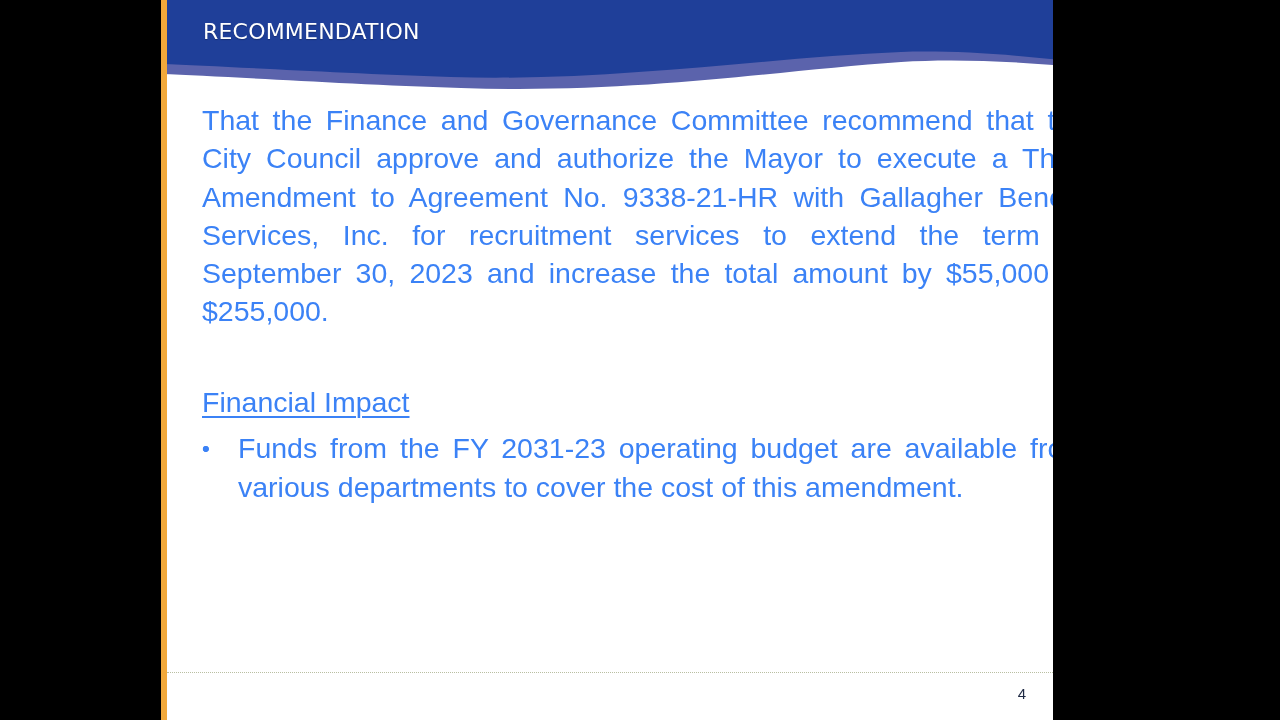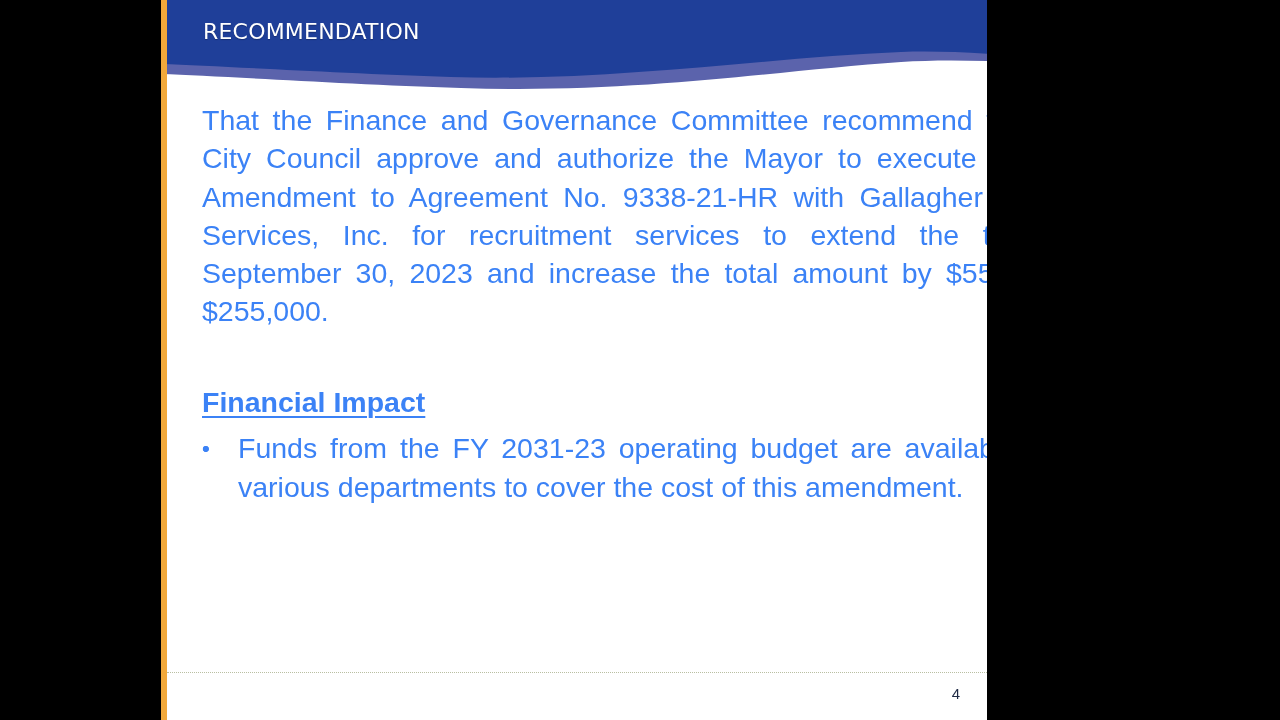--- a/index.html
+++ b/index.html
@@ -7,21 +7,21 @@
       padding: 0;
       width: 1280px;
       height: 720px;
       background: #000000;
       overflow: hidden;
     }
     .slide {
       position: absolute;
       left: 161px;
       top: 0;
-      width: 826px;
+      width: 892px;
       height: 720px;
       background: #ffffff;
       overflow: hidden;
     }
     .accent-bar {
       position: absolute;
       left: 0;
       top: 0;
       width: 6px;
       height: 720px;
@@ -66,21 +66,21 @@
       text-align: justify;
       text-align-last: left;
     }
     .section-heading {
       margin: 52px 0 0 0;
       font-size: 28.5px;
       line-height: 38px;
       text-decoration: underline;
       text-underline-offset: 4px;
       text-decoration-thickness: 1.5px;
-      font-weight: bold;
+      font-weight: normal;
     }
     .bullets {
       list-style: none;
       margin: 8px 0 0 0;
       padding: 0;
     }
     .bullet-item {
       position: relative;
       padding-left: 36px;
       font-size: 28.5px;

